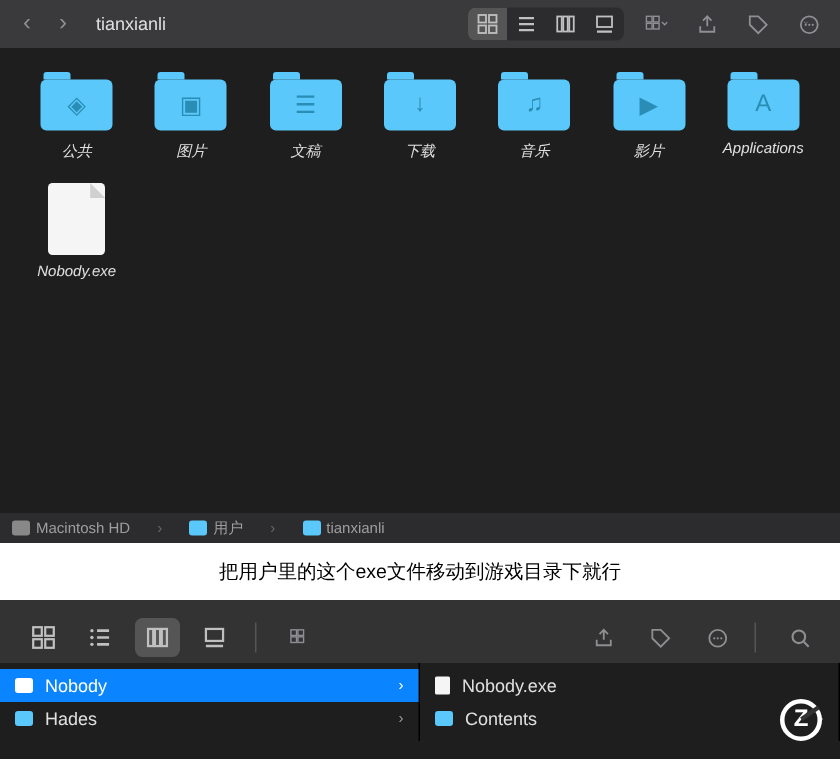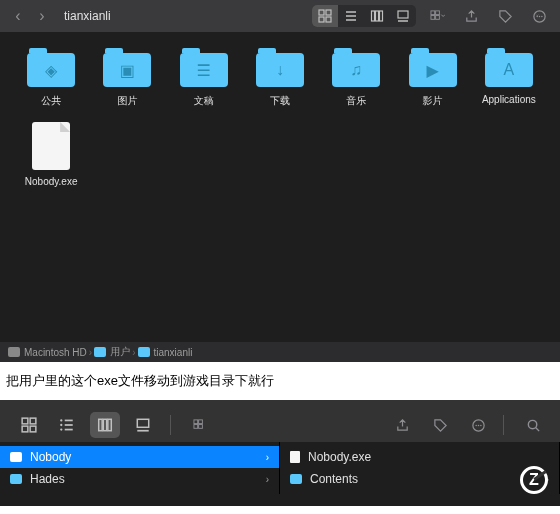--- a/index.html
+++ b/index.html
@@ -18,30 +18,30 @@
 .toolbar-btn svg { width: 15px; height: 15px; }
 
 .file-grid { padding: 16px 18px; display: grid; grid-template-columns: repeat(7, 1fr); gap: 14px 10px; }
 .file-item { display: flex; flex-direction: column; align-items: center; cursor: pointer; }
 .folder-icon { width: 48px; height: 40px; position: relative; }
 .folder-tab { width: 18px; height: 5px; background: #5ac8fa; border-radius: 2px 2px 0 0; position: absolute; top: 0; left: 2px; }
 .folder-body { width: 48px; height: 34px; background: #5ac8fa; border-radius: 4px; position: absolute; top: 5px; left: 0; display: flex; align-items: center; justify-content: center; }
 .folder-glyph { color: #2a8db5; font-size: 16px; }
 .file-icon { width: 38px; height: 48px; background: #f5f5f5; border-radius: 3px; position: relative; }
 .file-corner { position: absolute; top: 0; right: 0; width: 10px; height: 10px; background: #d0d0d0; clip-path: polygon(0 0, 100% 100%, 0 100%); }
-.file-label { color: #e0e0e0; font-size: 10px; margin-top: 6px; text-align: center; max-width: 70px; }
-
-.pathbar { position: absolute; bottom: 0; left: 0; right: 0; height: 20px; background: #2c2c2e; display: flex; align-items: center; padding: 0 8px; gap: 2px; font-size: 10px; color: #9e9e9e; }
+.file-label { color: #e0e0e0; font-size: 10px; margin-top: 6px; text-align: center; max-width: 70px; font-style: italic; }
+
+.pathbar { position: absolute; bottom: 0; left: 0; right: 0; height: 20px; background: #2c2c2e; display: flex; align-items: center; padding: 0 8px; gap: 18px; font-size: 10px; color: #9e9e9e; }
 .path-seg { display: flex; align-items: center; gap: 4px; }
 .mini-folder { width: 12px; height: 10px; background: #5ac8fa; border-radius: 2px; display: inline-block; }
 .mini-hd { width: 12px; height: 10px; background: #888; border-radius: 2px; display: inline-block; }
 .path-sep { color: #666; }
 
 
-.caption { background: #fff; padding: 10px 6px; font-size: 13px; color: #000; }
+.caption { background: #fff; padding: 10px 6px; font-size: 13px; color: #000; text-align: center; }
 
 
 .window2 { background: #1e1e1e; width: 560px; height: 106px; position: relative; border-top: 8px solid #333; }
 .toolbar2 { background: #333; height: 34px; display: flex; align-items: center; padding: 0 14px; gap: 8px; }
 .toolbar2 .view-btn { width: 30px; height: 26px; }
 .toolbar2 .view-btn.active { background: #555; border-radius: 5px; }
 .divider { width: 1px; height: 20px; background: #555; margin: 0 4px; }
 
 .columns { display: flex; height: 52px; }
 .column { flex: 1; padding: 4px 0; border-right: 1px solid #000; }

